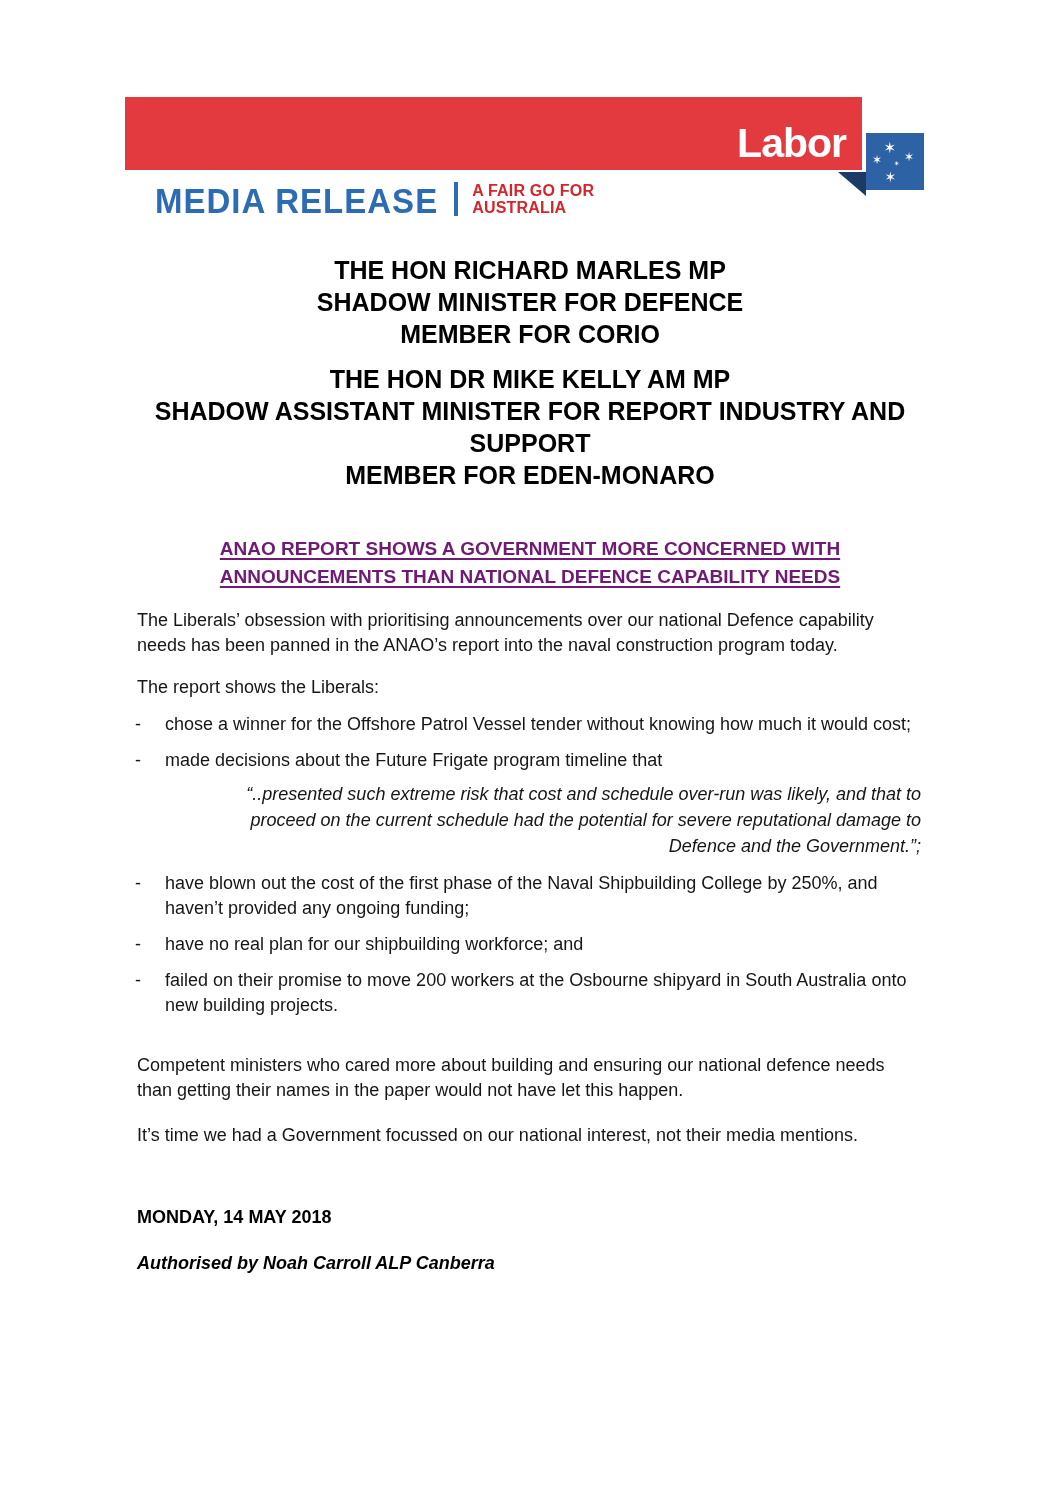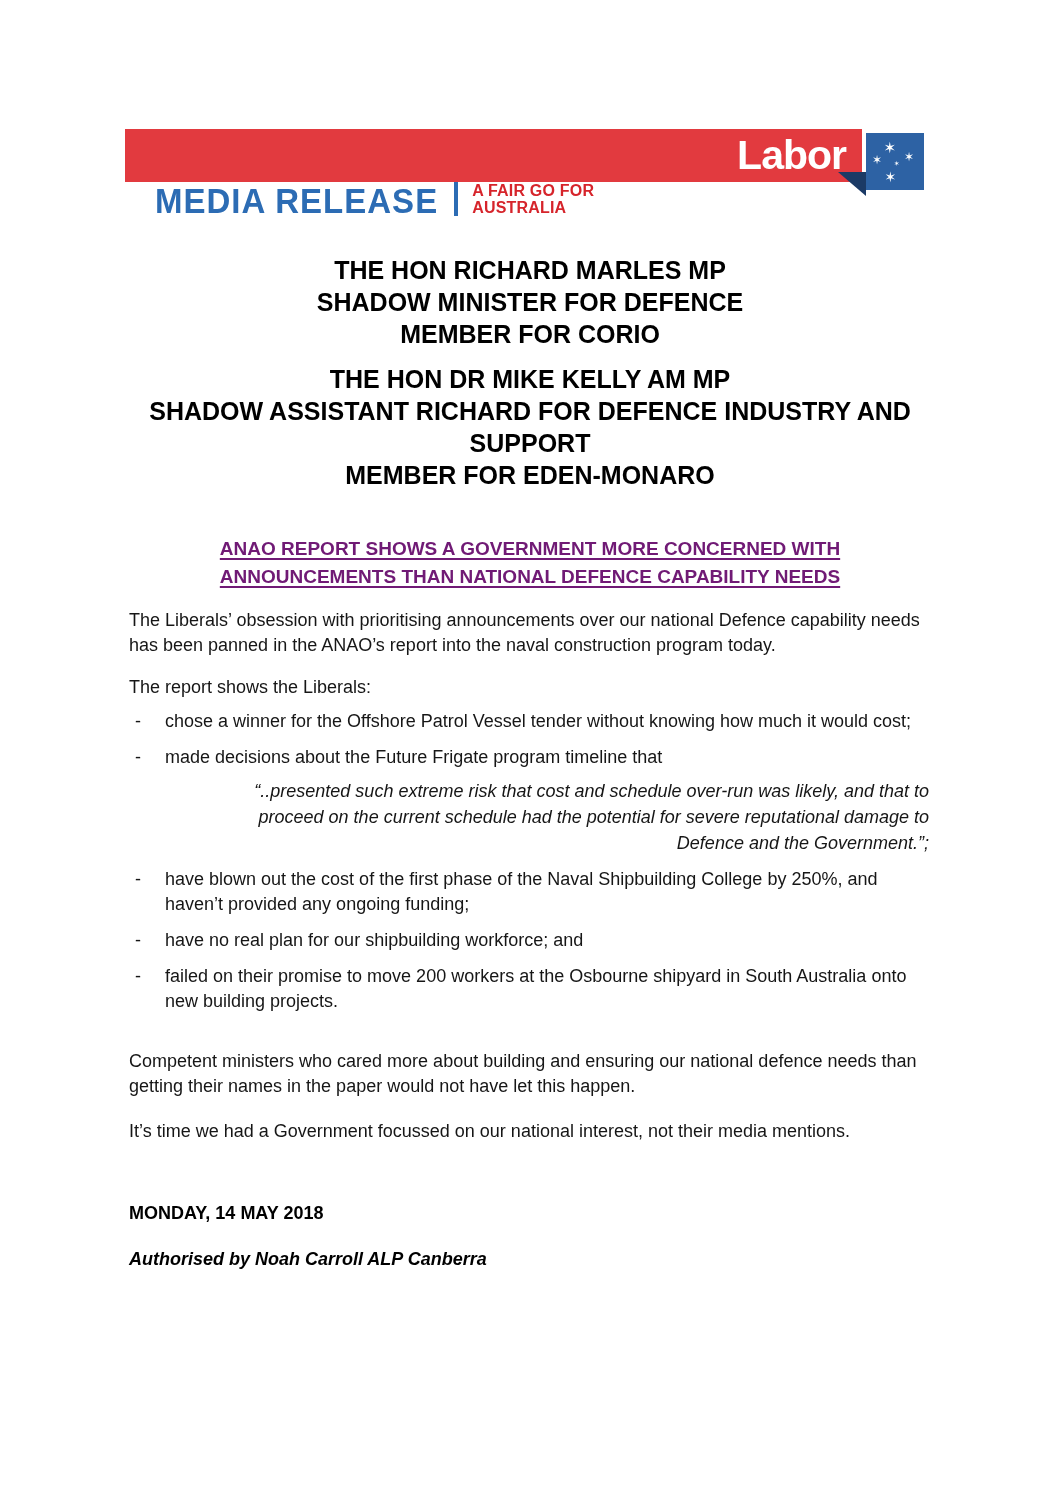--- a/index.html
+++ b/index.html
@@ -12,22 +12,22 @@
     overflow: hidden;
     --banner-red: #e23a3f;
     --tagline-red: #d6242b;
     --media-release-blue: #2c6cb4;
     --square-blue: #2d62a4;
     --fold-navy: #1b3a66;
   }
 
   
   .banner {
-    position: absolute; left: 125px; top: 129px;
-    width: 737px; height: 53px;
+    position: absolute; left: 125px; top: 97px;
+    width: 737px; height: 73px;
     background: var(--banner-red, #e23a3f);
     display: flex; align-items: flex-end; justify-content: flex-end;
   }
   .labor-text {
     color: #ffffff; font-weight: bold;
     font-size: 41px; line-height: 1;
     letter-spacing: -1px;
     padding: 0 16px 6px 0;
   }
   .sc-square {
@@ -84,21 +84,21 @@
   .headline {
     margin-top: 44px; text-align: center;
     font-size: 19px; font-weight: bold; line-height: 28px; color: #701a75;
   }
   .headline .u {
     text-decoration: underline;
     text-decoration-thickness: 2px;
     text-underline-offset: 3px;
   }
 
-  p { margin: 4px; }
+  p { margin: 12px; }
   .para { margin-top: 17px; }
 
   .bullets { list-style: none; margin: 0; padding: 0; }
   .bullets li { position: relative; padding-left: 40px; margin-top: 11px; }
   .bullets.first li:first-child { margin-top: 9px; }
   .dash { position: absolute; left: 10px; top: 0; }
 
   .quote {
     margin-top: 8px;
     padding-left: 72px; padding-right: 2px;
@@ -139,21 +139,21 @@
 <main class="content">
 
   <section class="authors">
     <div class="authors-block1">
       <div>THE HON RICHARD MARLES MP</div>
       <div>SHADOW MINISTER FOR DEFENCE</div>
       <div>MEMBER FOR CORIO</div>
     </div>
     <div class="authors-block2">
       <div>THE HON DR MIKE KELLY AM MP</div>
-      <div>SHADOW ASSISTANT RICHARD FOR DEFENCE INDUSTRY AND SUPPORT</div>
+      <div>SHADOW ASSISTANT MINISTER FOR REPORT INDUSTRY AND SUPPORT</div>
       <div>MEMBER FOR EDEN-MONARO</div>
     </div>
   </section>
 
   <h1 class="headline">
     <div><span class="u">ANAO REPORT SHOWS A GOVERNMENT MORE CONCERNED WITH</span></div>
     <div><span class="u">ANNOUNCEMENTS THAN NATIONAL DEFENCE CAPABILITY NEEDS</span></div>
   </h1>
 
   <p class="para">The Liberals’ obsession with prioritising announcements over our national Defence capability needs has been panned in the ANAO’s report into the naval construction program today.</p>

